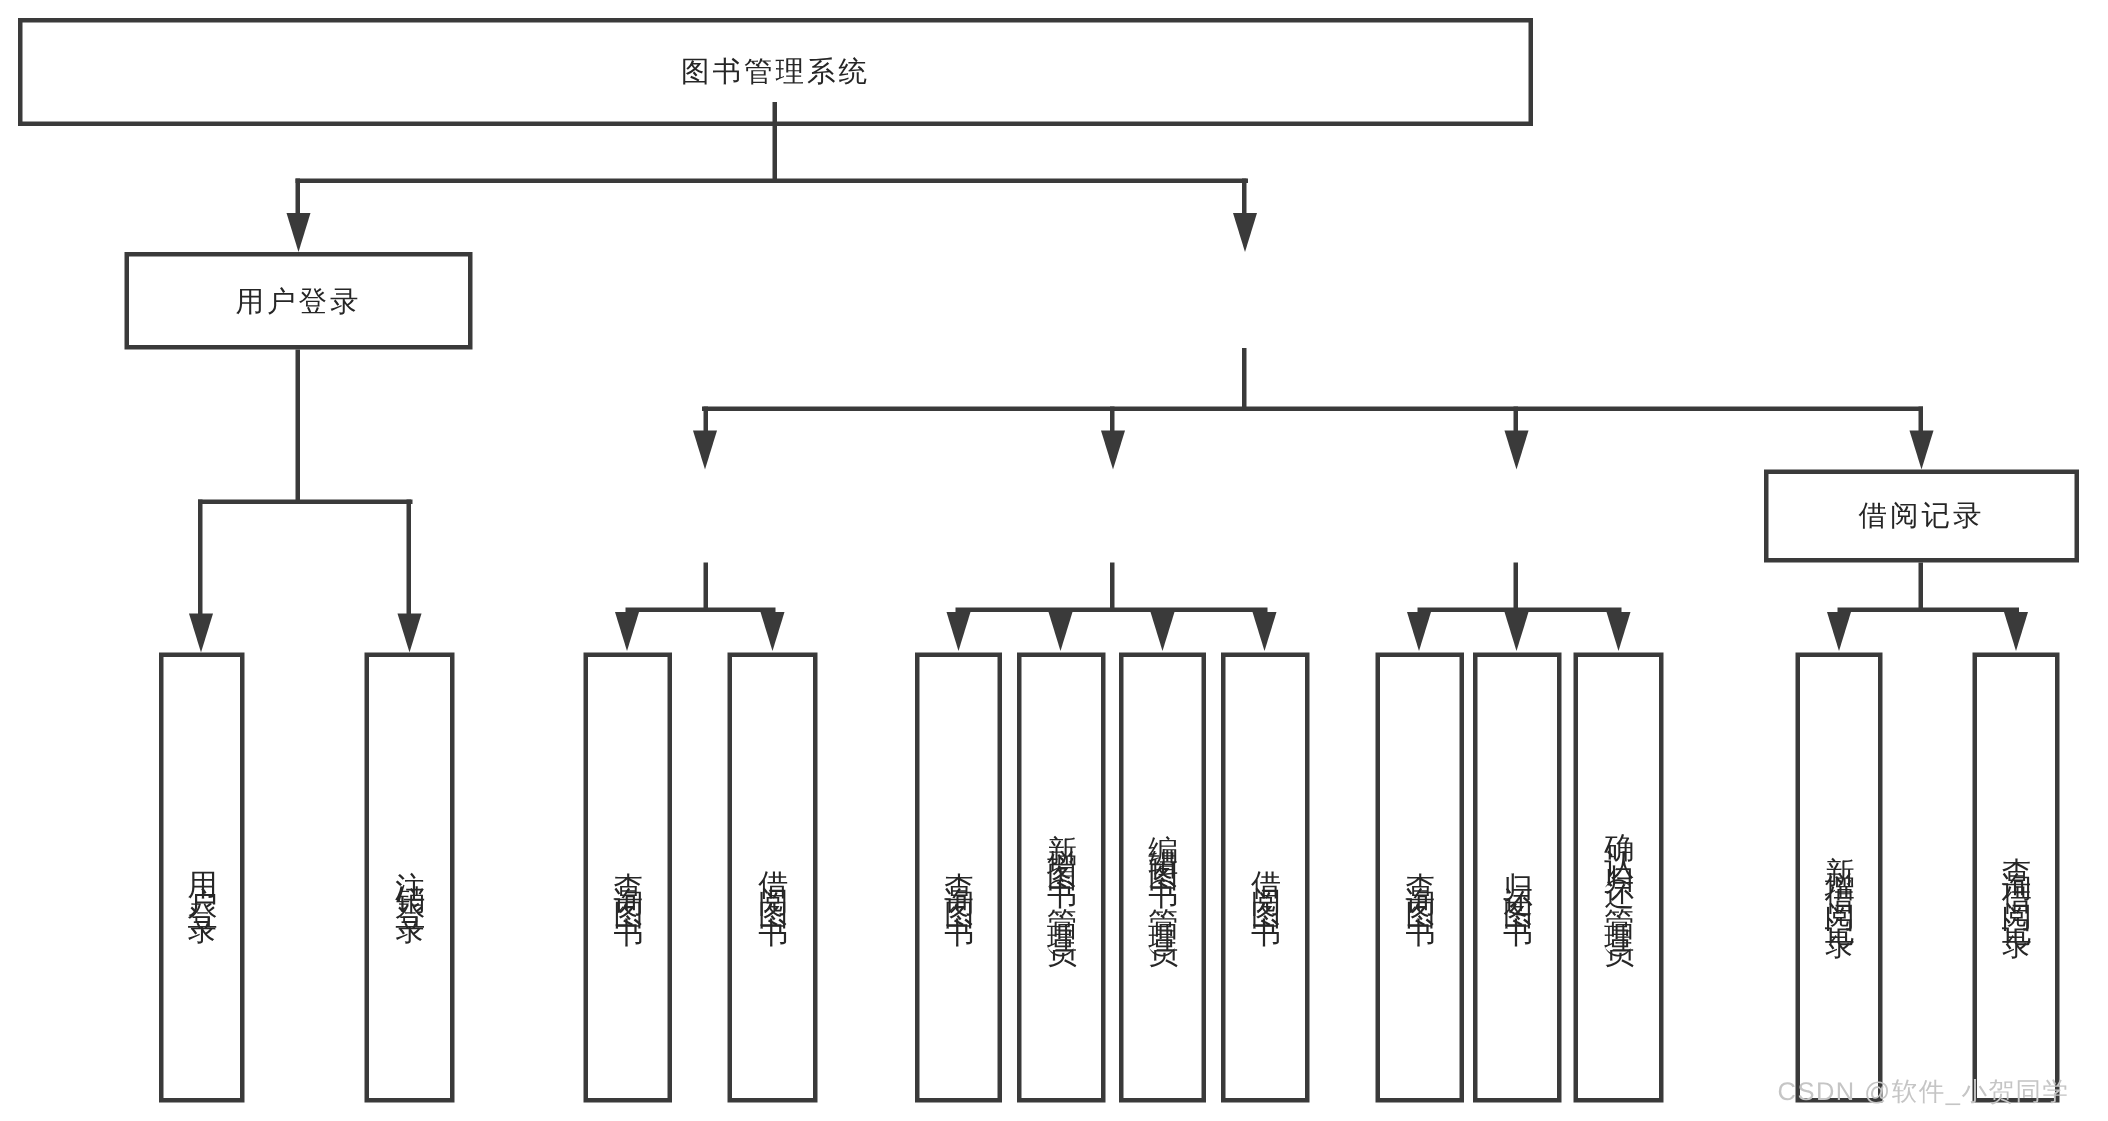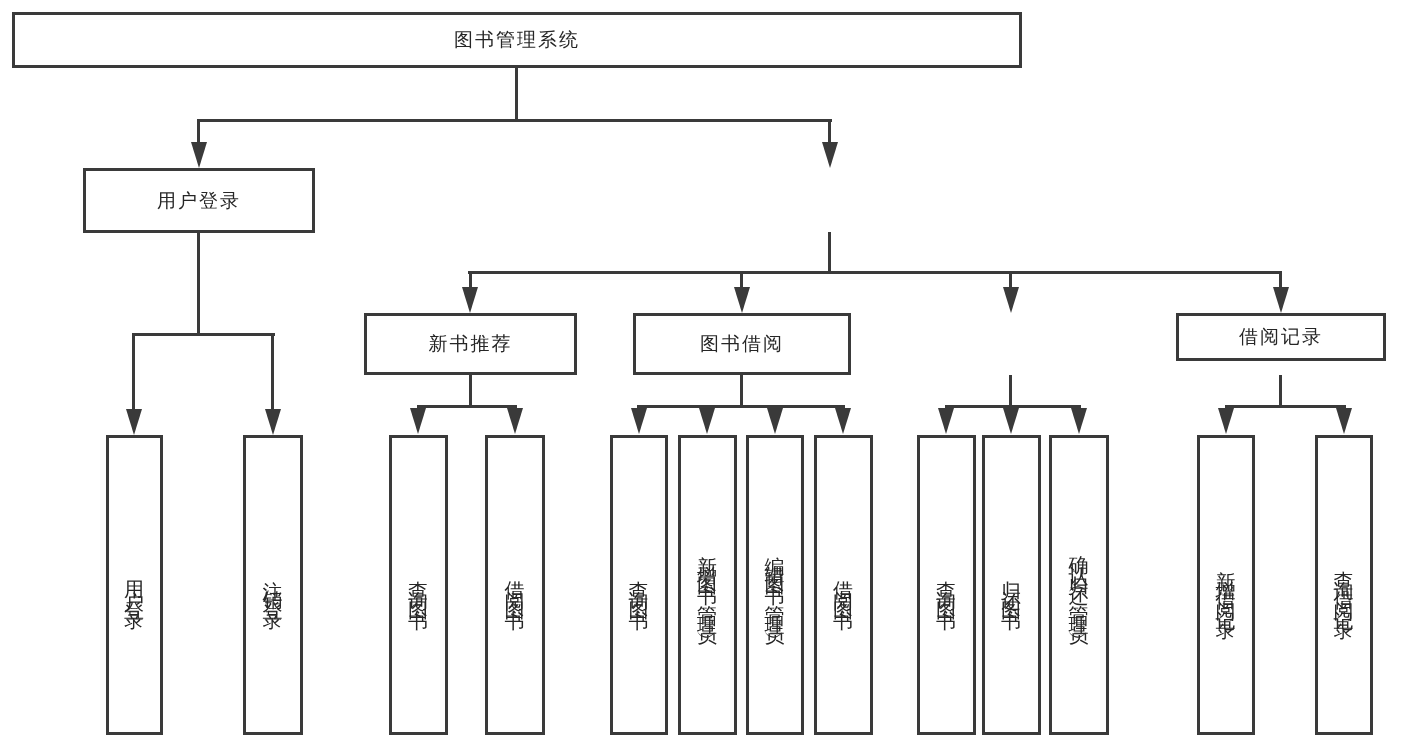--- a/index.html
+++ b/index.html
@@ -55,21 +55,21 @@
     letter-spacing:1px;
     color:var(--wm);
     white-space:nowrap;
   }
 </style>
 </head>
 <body>
 
 <div class="canvas">
 
-  <div class="box" style="left:12px;top:12px;width:1010px;height:56px;">
+  <div class="box" style="left:12px;top:12px;width:1010px;height:72px;">
     <span class="hlabel">图书管理系统</span>
   </div>
 
   <div class="line" style="left:515px;top:68px;width:3px;height:53px;"></div>
   <div class="line" style="left:197px;top:119px;width:635px;height:3px;"></div>
   <div class="line" style="left:197px;top:119px;width:3px;height:25px;"></div>
   <div class="line" style="left:828px;top:119px;width:3px;height:25px;"></div>
   <div class="arrow" style="left:191px;top:142px;"></div>
   <div class="arrow" style="left:822px;top:142px;"></div>
 
@@ -88,27 +88,21 @@
   <div class="line" style="left:468px;top:271px;width:814px;height:3px;"></div>
   <div class="line" style="left:469px;top:271px;width:3px;height:18px;"></div>
   <div class="line" style="left:740px;top:271px;width:3px;height:18px;"></div>
   <div class="line" style="left:1009px;top:271px;width:3px;height:18px;"></div>
   <div class="line" style="left:1279px;top:271px;width:3px;height:18px;"></div>
   <div class="arrow" style="left:462px;top:287px;"></div>
   <div class="arrow" style="left:734px;top:287px;"></div>
   <div class="arrow" style="left:1003px;top:287px;"></div>
   <div class="arrow" style="left:1273px;top:287px;"></div>
 
-  <div class="box" style="left:364px;top:313px;width:213px;height:62px;">
-    <span class="hlabel">新书推荐</span>
-  </div>
-  <div class="box" style="left:633px;top:313px;width:218px;height:62px;">
-    <span class="hlabel">图书借阅</span>
-  </div>
-  <div class="box" style="left:1176px;top:313px;width:210px;height:48px;">
+  <div class="box" style="left:1176px;top:313px;width:210px;height:62px;">
     <span class="hlabel">借阅记录</span>
   </div>
 
   <div class="line" style="left:469px;top:375px;width:3px;height:33px;"></div>
   <div class="line" style="left:417px;top:405px;width:100px;height:3px;"></div>
   <div class="arrow" style="left:410px;top:408px;"></div>
   <div class="arrow" style="left:507px;top:408px;"></div>
 
   <div class="line" style="left:740px;top:375px;width:3px;height:33px;"></div>
   <div class="line" style="left:637px;top:405px;width:208px;height:3px;"></div>
@@ -165,14 +159,15 @@
     <span>确认归还（管理员）</span>
   </div>
 
   <div class="box leaf" style="left:1197px;top:435px;width:58px;height:300px;">
     <span>新增借阅记录</span>
   </div>
   <div class="box leaf" style="left:1315px;top:435px;width:58px;height:300px;">
     <span>查询借阅记录</span>
   </div>
 
+  <div class="watermark">CSDN @软件_小贺同学</div>
 
 </div>
 
 </body></html>

